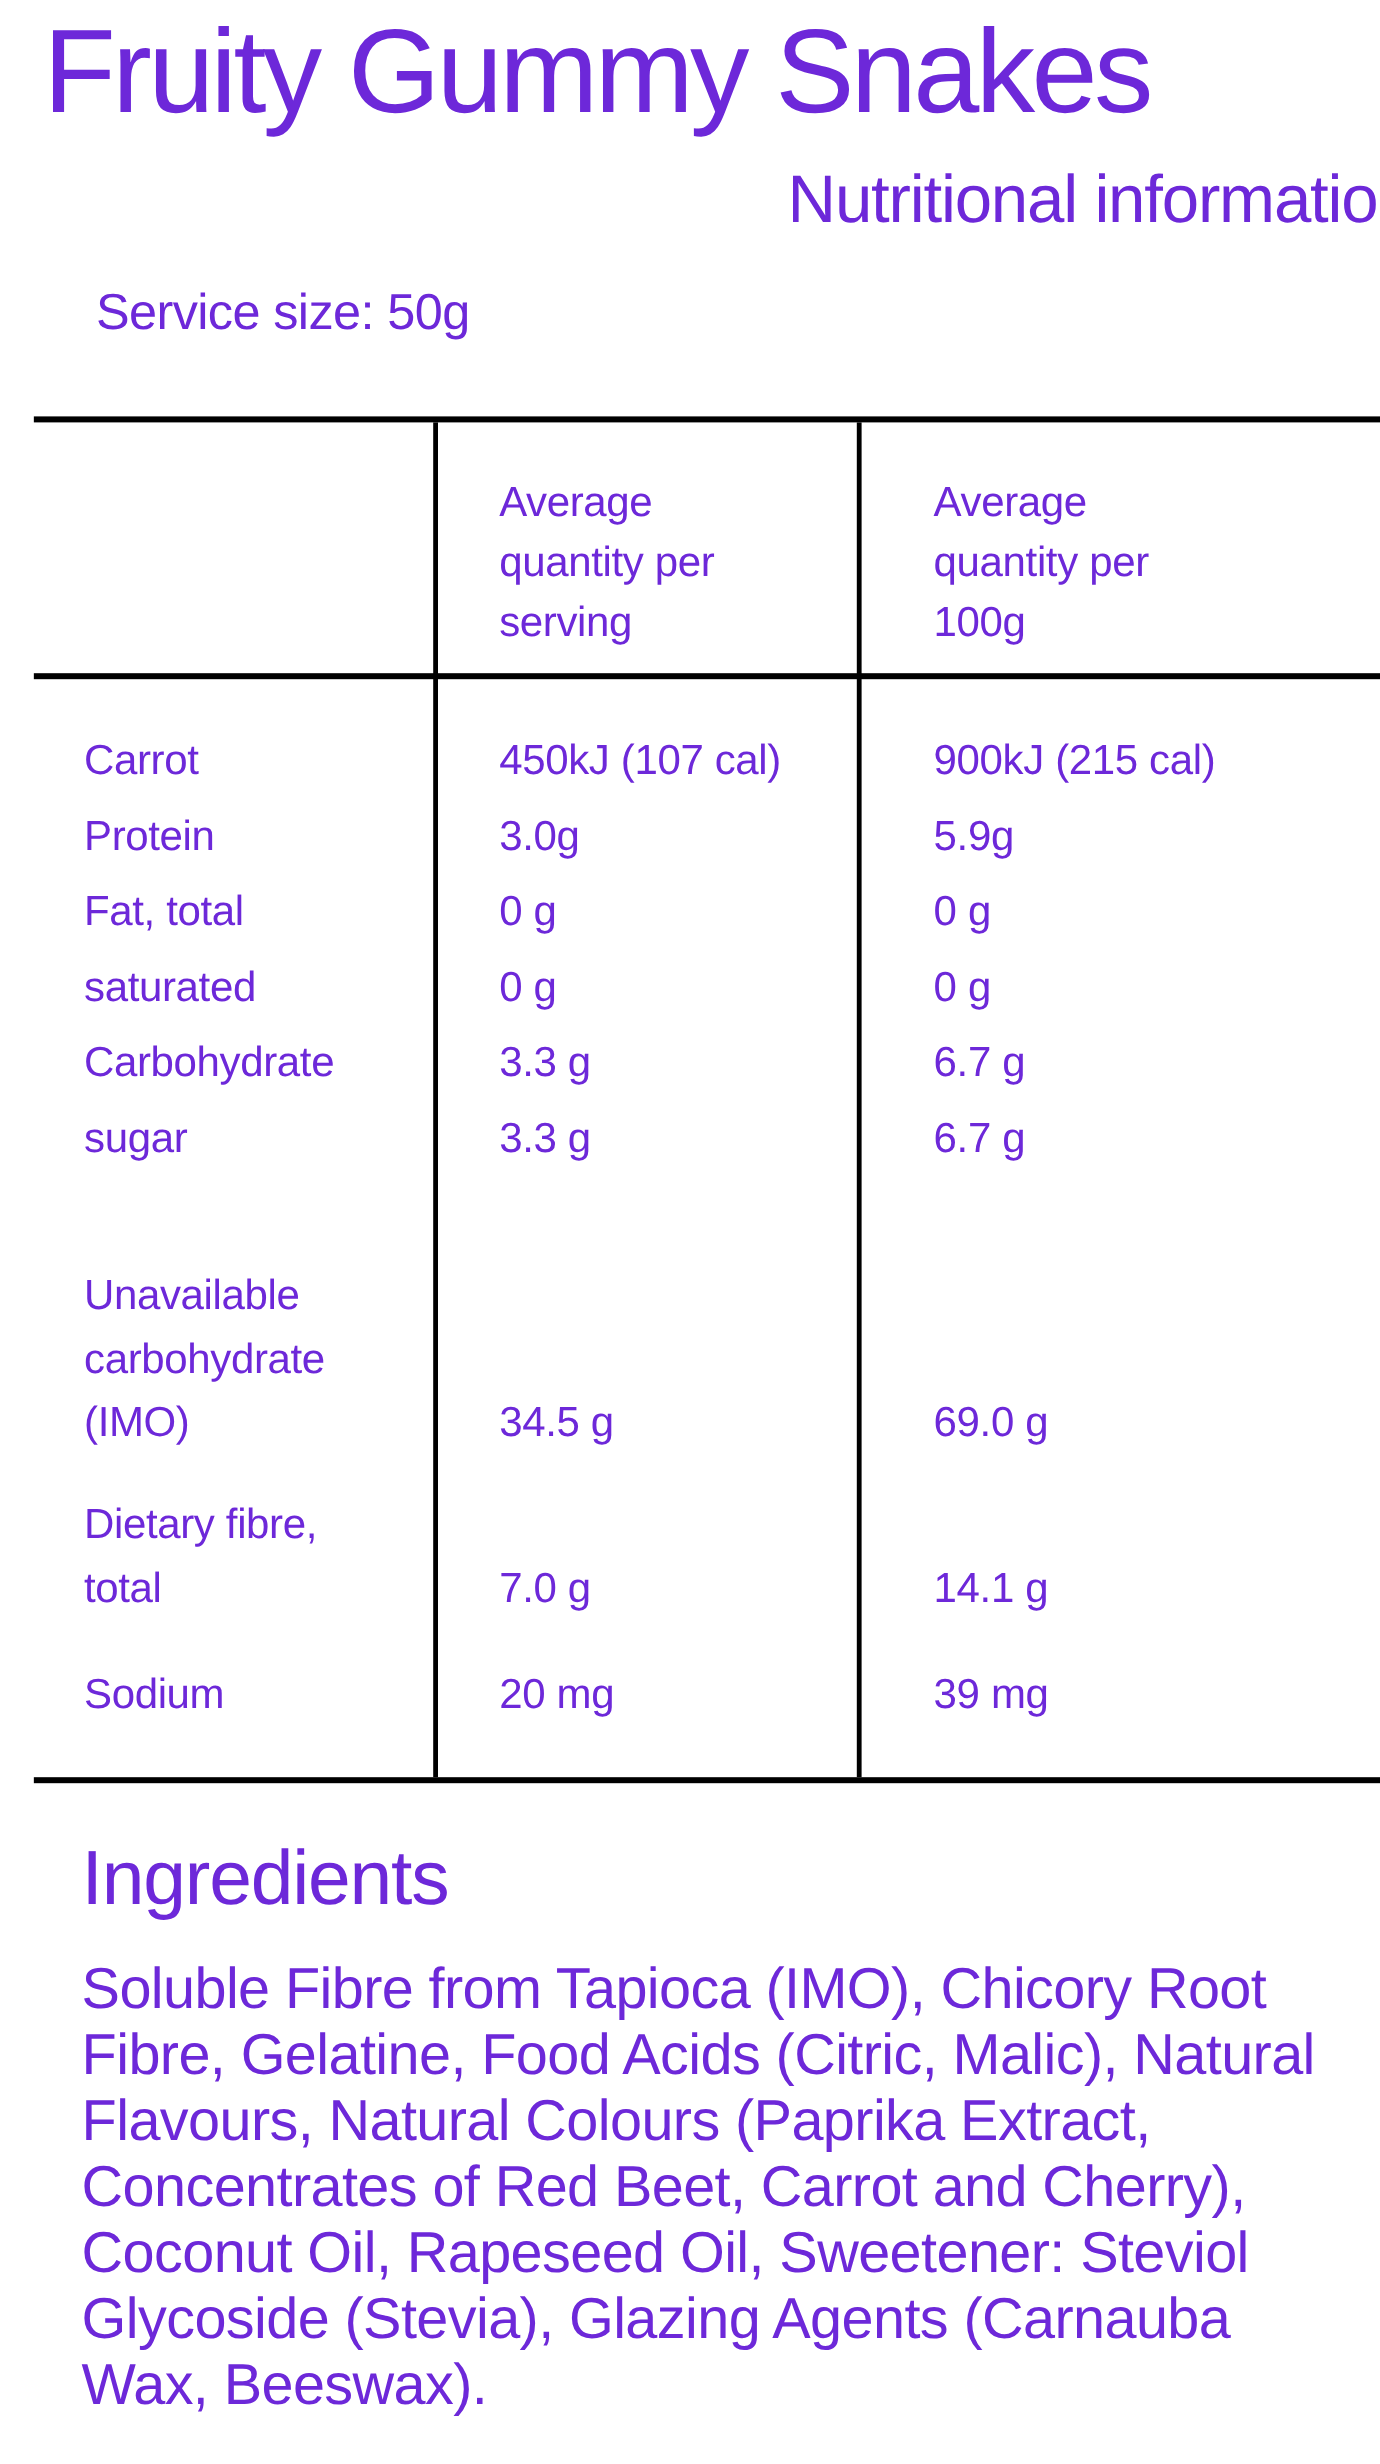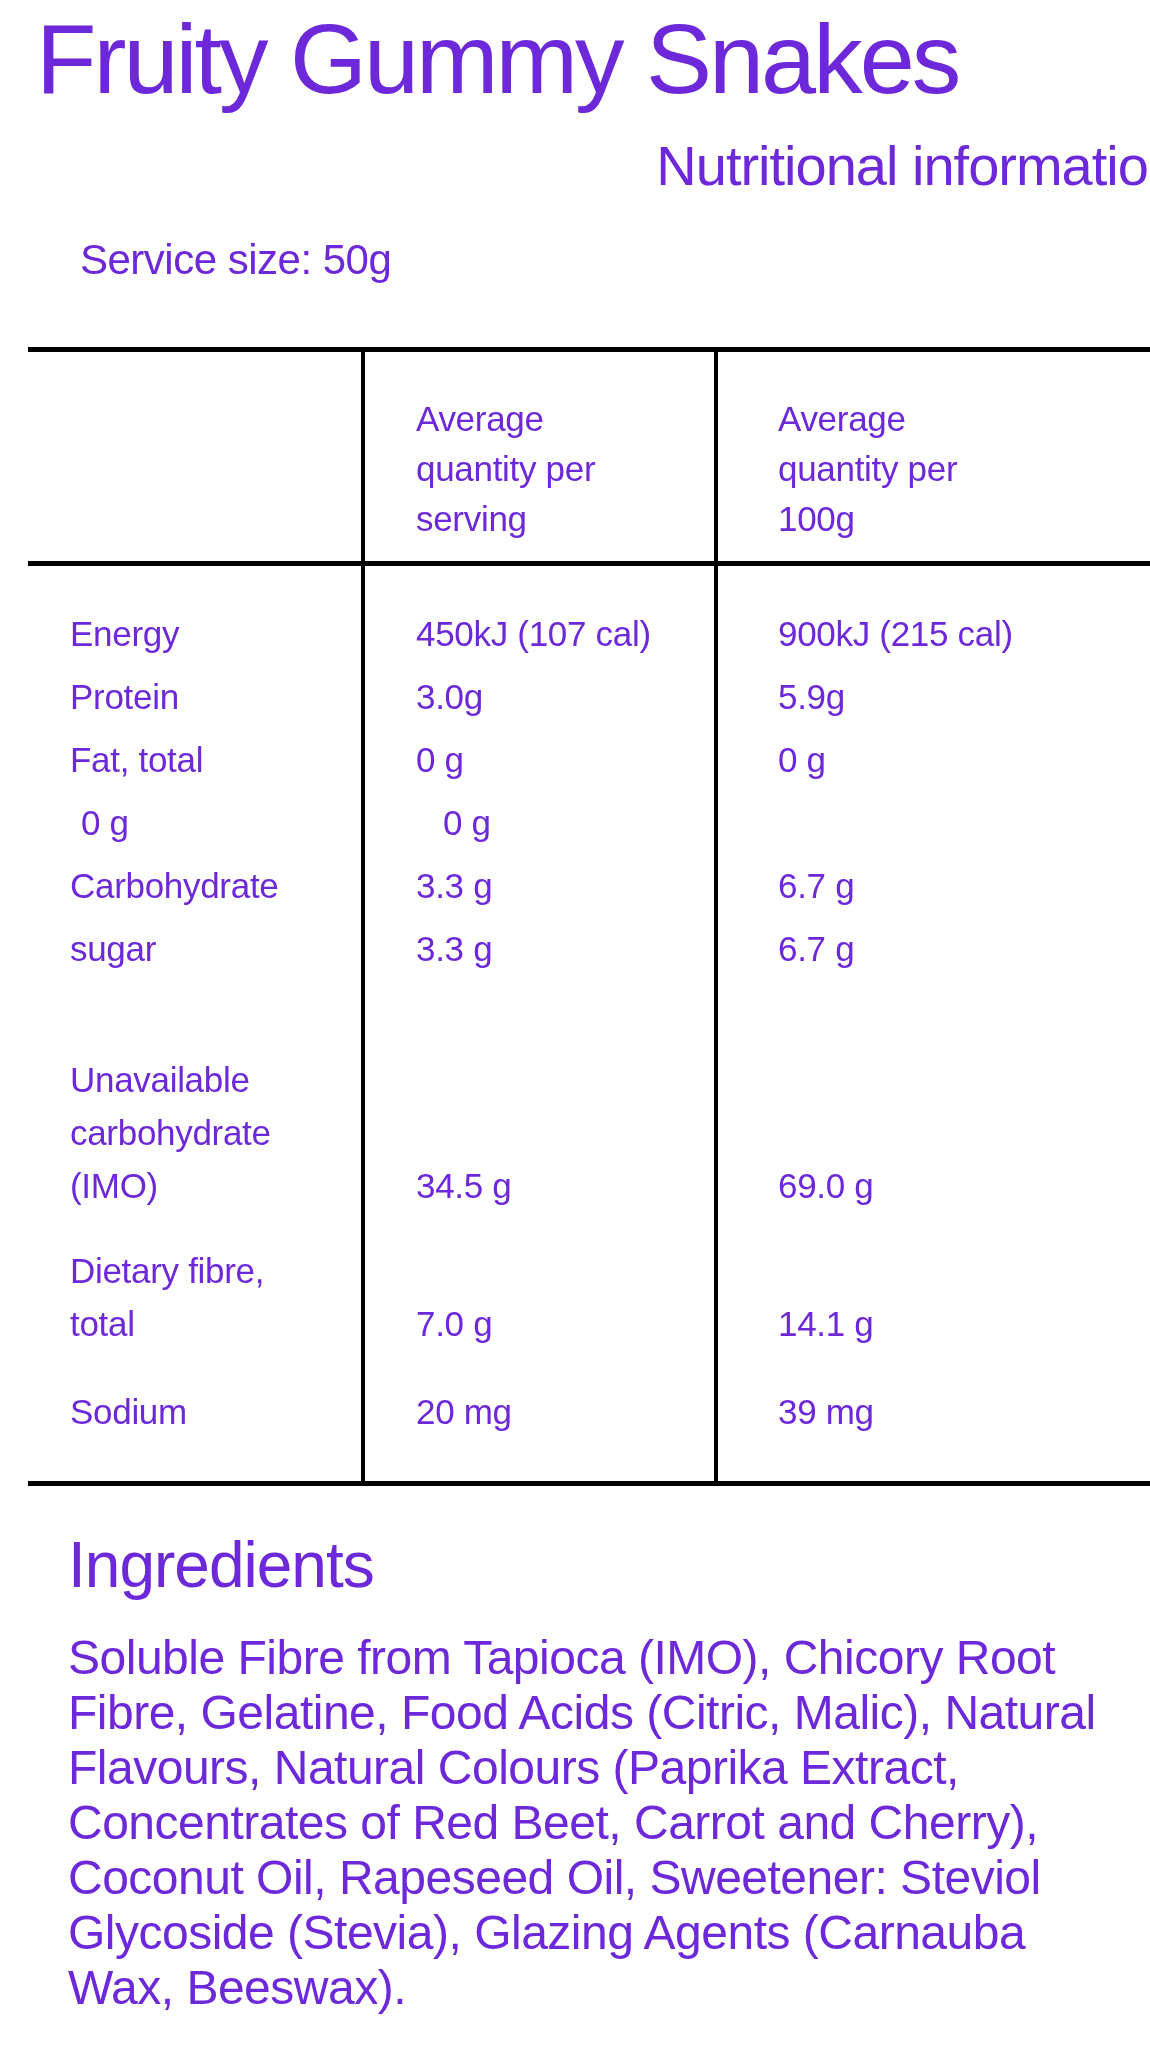--- a/index.html
+++ b/index.html
@@ -121,38 +121,39 @@
         <span class="hdr">Average quantity per serving</span>
       </div>
       <div class="c c3">
         <span class="hdr">Average quantity per 100g</span>
       </div>
     </div>
 
     <div class="tbody">
 
       <div class="trow">
-        <div class="c c1">Energy</div>
+        <div class="c c1">Carrot</div>
         <div class="c c2">450kJ (107 cal)</div>
         <div class="c c3">900kJ (215 cal)</div>
       </div>
 
       <div class="trow">
         <div class="c c1">Protein</div>
         <div class="c c2">3.0g</div>
         <div class="c c3">5.9g</div>
       </div>
 
       <div class="trow">
         <div class="c c1">Fat, total</div>
         <div class="c c2">0 g</div>
         <div class="c c3">0 g</div>
       </div>
 
       <div class="trow">
+        <div class="c c1">saturated</div>
         <div class="c c2">0 g</div>
         <div class="c c3">0 g</div>
       </div>
 
       <div class="trow">
         <div class="c c1">Carbohydrate</div>
         <div class="c c2">3.3 g</div>
         <div class="c c3">6.7 g</div>
       </div>
 

